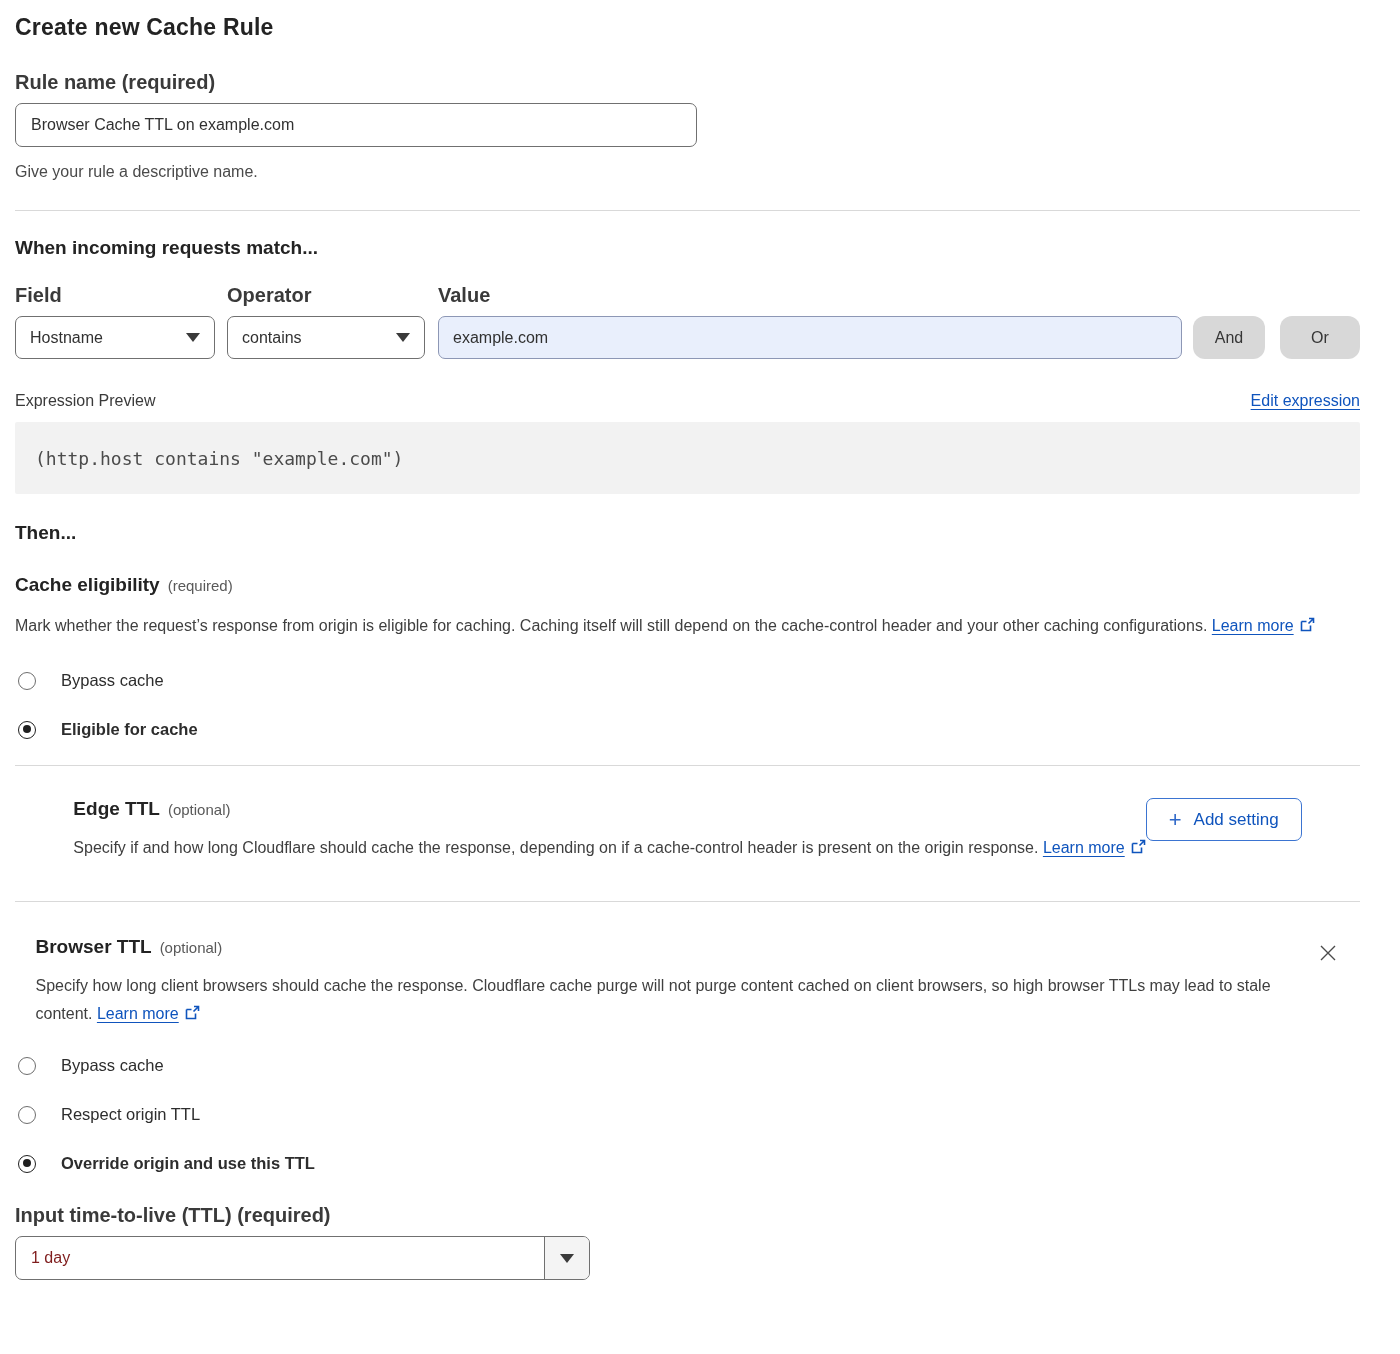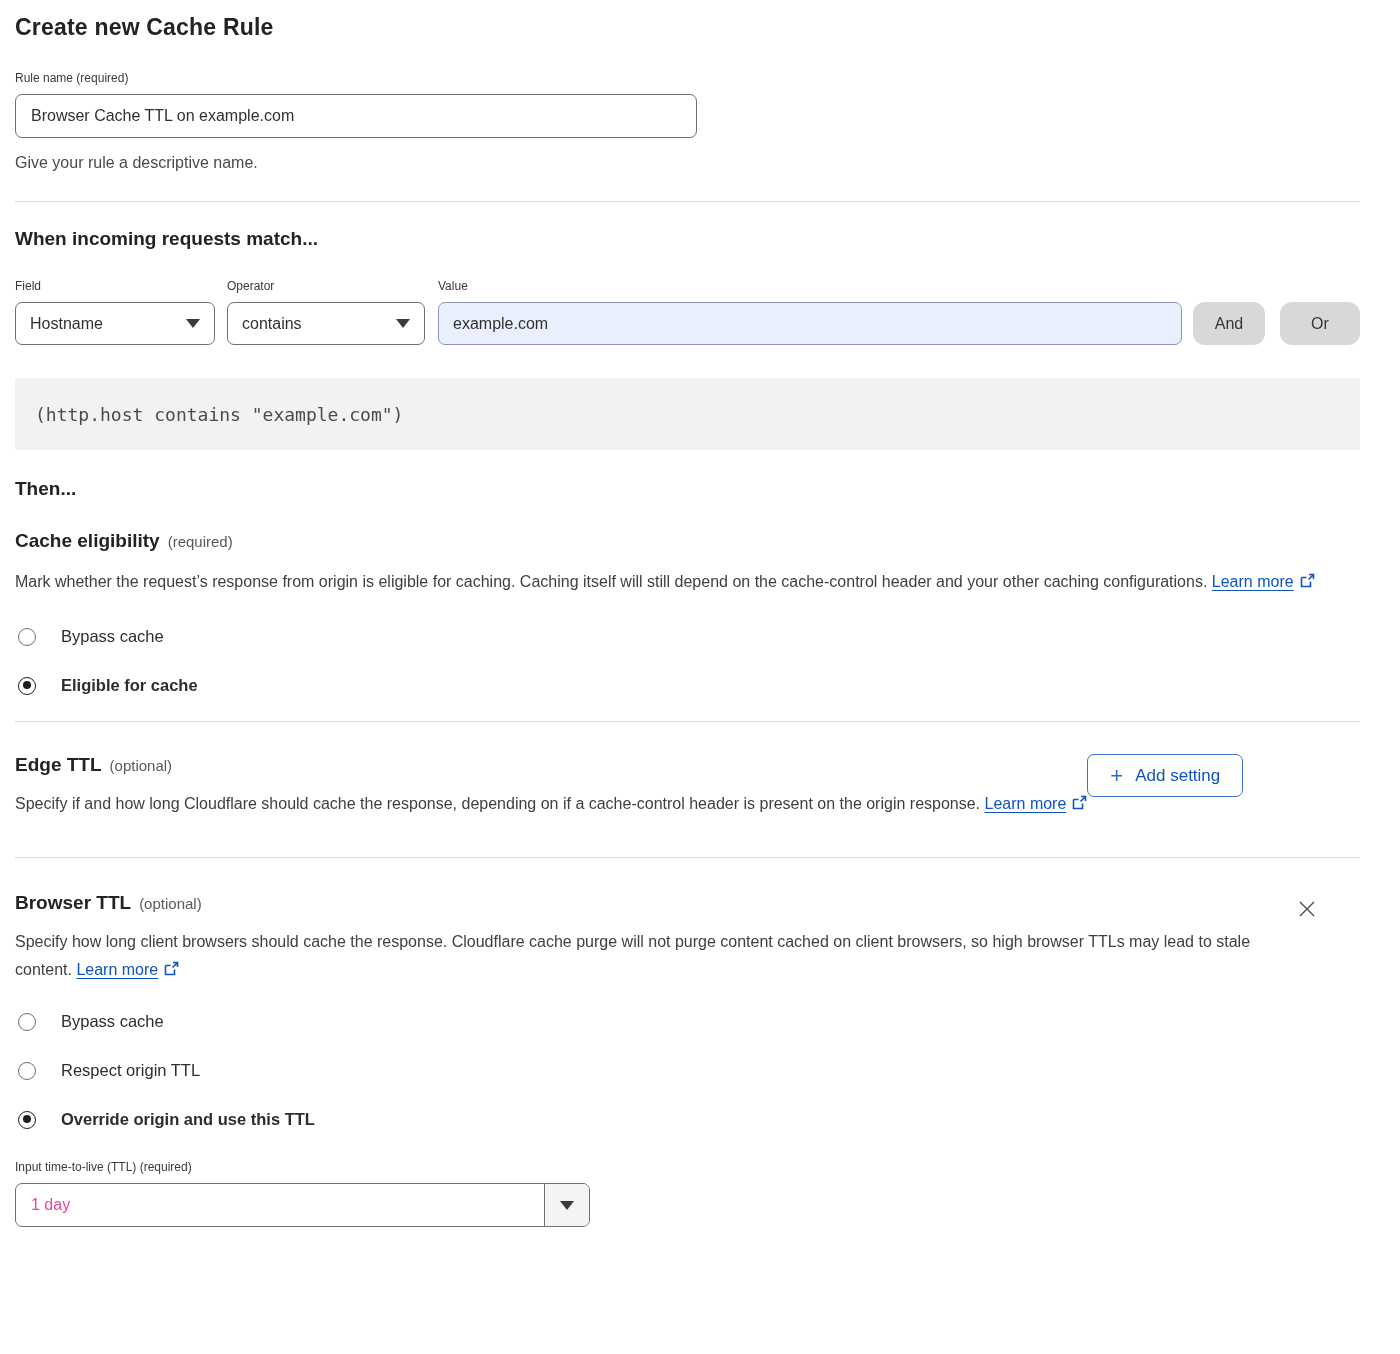--- a/index.html
+++ b/index.html
@@ -8,21 +8,21 @@
     width: 1400px;
     min-height: 1354px;
     font-family: "Liberation Sans", "DejaVu Sans", sans-serif;
     color: #313131;
     position: relative;
   }
   .page { padding: 12px 20px 20px 15px; width: 1380px; }
 
   .page-title { font-size: 23px; font-weight: bold; color: #232323; letter-spacing: .2px; }
 
-  .field-label { font-size: 12px; color: #3a3a3a; margin-bottom: 9px; }
+  .field-label { font-size: 20px; color: #3a3a3a; margin-bottom: 9px; font-weight: bold; }
   .helper-text { font-size: 16px; color: #4a4a4a; margin-top: 16px; }
 
   .text-input {
     width: 682px; height: 44px;
     border: 1px solid #707070; border-radius: 7px;
     padding: 16px 15px; font-size: 16px; color: #313131;
     font-family: "Liberation Sans", "DejaVu Sans", sans-serif;
     background: #ffffff; outline: none;
   }
 
@@ -89,21 +89,21 @@
   }
   .radio-circle.checked { border-color: #1f1f1f; }
   .radio-circle.checked::after {
     content: ""; position: absolute; left: 3.6px; top: 3.6px;
     width: 8px; height: 8px; border-radius: 50%; background: #1f1f1f;
   }
   .radio-label { font-size: 16.5px; color: #2d2d2d; }
   .radio-label.bold { font-weight: bold; }
 
   
-  .section-row { display: flex; justify-content: flex-start; align-items: flex-start; }
+  .section-row { display: flex; justify-content: center; align-items: flex-start; }
   .btn-add {
     display: flex; align-items: center; gap: 12px;
     height: 43px; padding: 0 22px;
     border: 1px solid #3b74d1; border-radius: 7px; background: #fff;
     color: #0f54bd; font-size: 17px; cursor: pointer;
     font-family: "Liberation Sans", "DejaVu Sans", sans-serif;
   }
   .plus-glyph { font-size: 22px; font-weight: 300; line-height: 1; color: #2f68c8; }
 
   .close-btn {
@@ -111,21 +111,21 @@
     color: #4b4b4b; line-height: 0;
   }
 
   
   .ttl-select {
     width: 575px; height: 44px; border: 1px solid #707070; border-radius: 7px;
     display: flex; overflow: hidden; background: #fff; cursor: pointer;
   }
   .ttl-select .ttl-text {
     flex: 1; display: flex; align-items: center; padding: 0 15px;
-    font-size: 16px; color: #ec4899;
+    font-size: 16px; color: #7f1d1d;
   }
   .ttl-select .ttl-arrow {
     width: 45px; border-left: 1px solid #707070; background: #f4f4f4;
     display: flex; align-items: center; justify-content: center;
   }
 
   
   .mt-title { margin-top: 2px; }
   .sp-after-title { height: 30px; }
 </style>
@@ -171,20 +171,24 @@
     </div>
     <div style="padding-top:27px; display:flex; flex:none;">
       <button class="btn-gray btn-and">And</button>
       <button class="btn-gray btn-or">Or</button>
     </div>
   </div>
 
   <div style="height:33px"></div>
 
   
+  <div class="expr-row">
+    <span class="expr-label">Expression Preview</span>
+    <a class="link">Edit expression</a>
+  </div>
   <div class="code-box">
     <span>(http.host contains "example.com")</span>
   </div>
 
   <div style="height:28px"></div>
   <h2 class="section-heading">Then...</h2>
   <div style="height:30px"></div>
 
   
   <h3 class="section-heading">

